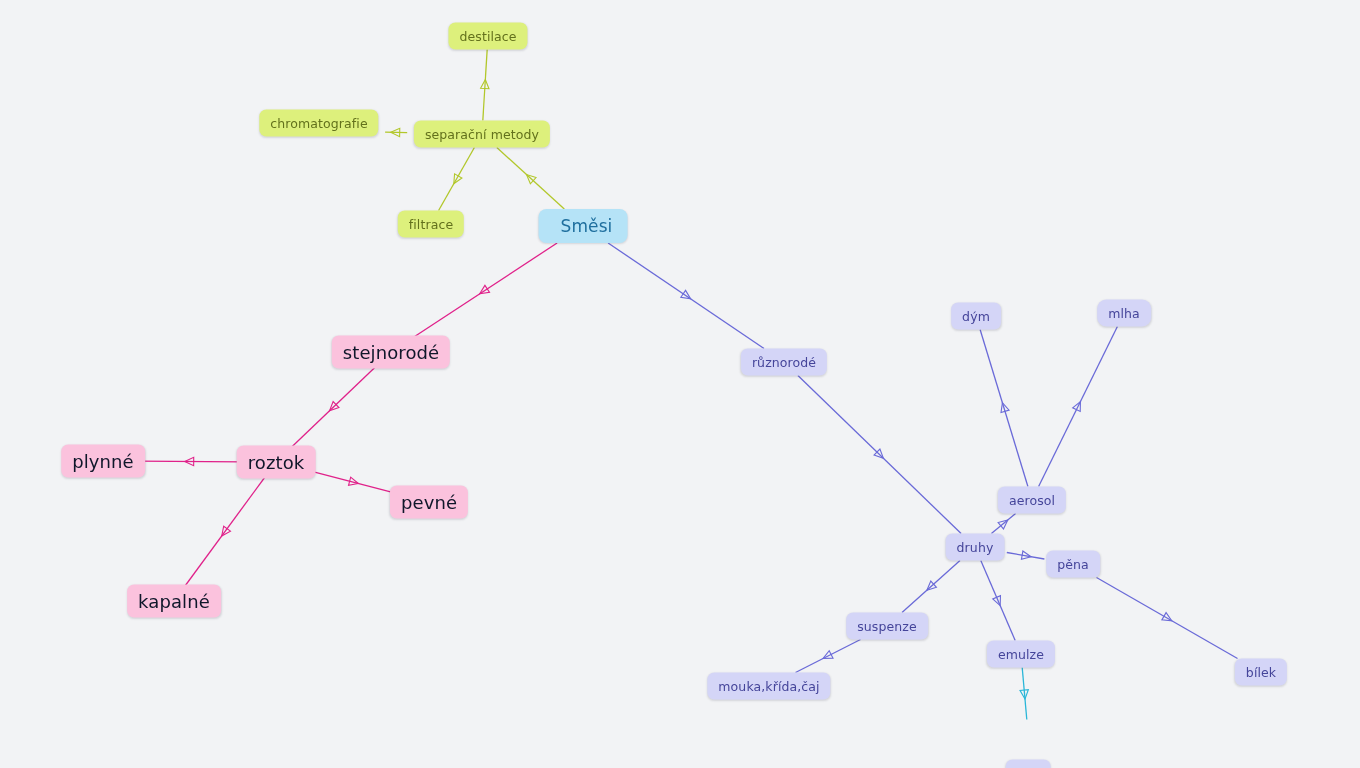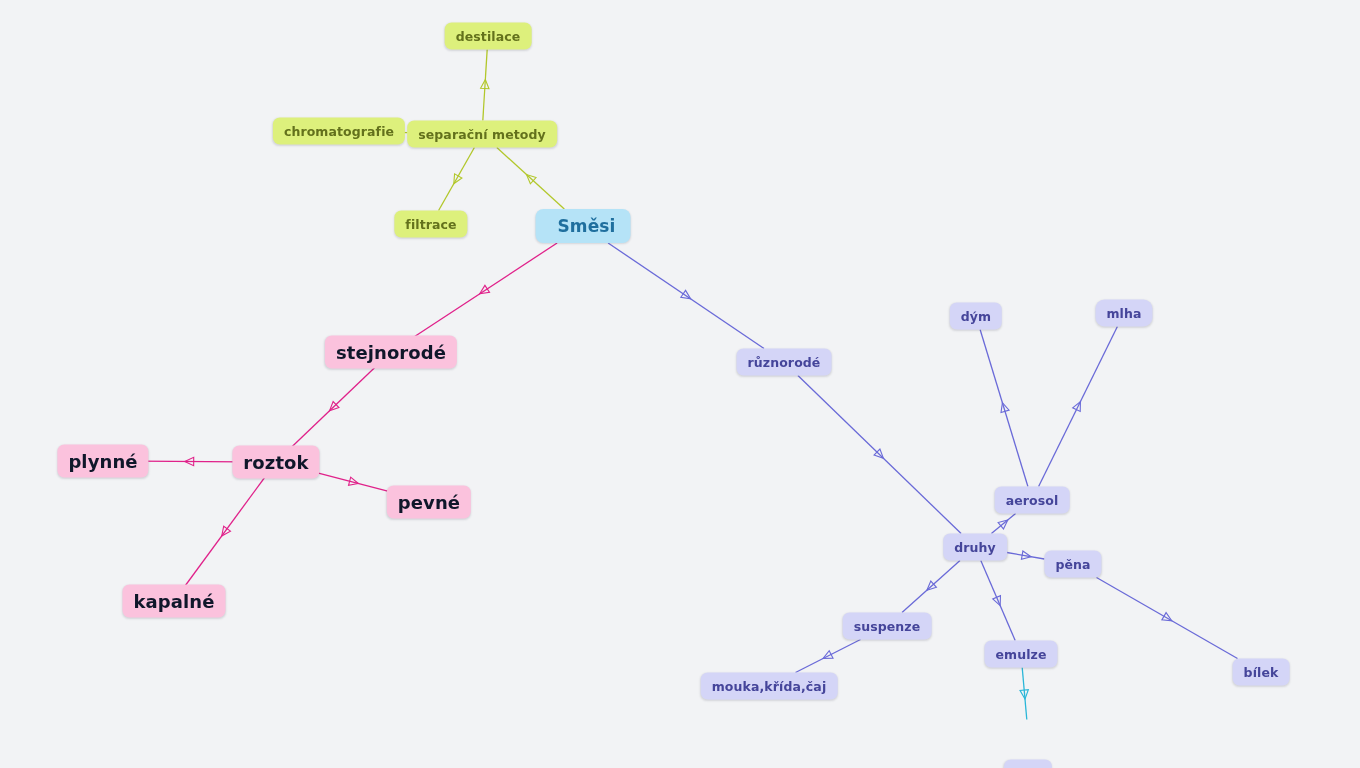--- a/index.html
+++ b/index.html
@@ -25,21 +25,21 @@
     left: 0; top: 0;
     width: 1360px;
     height: 768px;
     pointer-events: none;
   }
   .node {
     position: absolute;
     transform: translate(-50%, -50%);
     white-space: nowrap;
     border-radius: 7px;
-    font-weight: bold;
+    font-weight: normal;
     letter-spacing: 0.1px;
     box-shadow: 0 1px 2px rgba(60,60,80,0.16);
     display: flex;
     align-items: center;
     justify-content: center;
     box-sizing: border-box;
   }
   .node.green {
     background: #ddf07c;
     color: #63711c;
@@ -155,21 +155,21 @@
   <div id="node-layer">
       <div class="node center" style="left: 583px; top: 226px; padding-left: 22px;">
         <span>Směsi</span>
       </div>
       <div class="node green" style="left: 482px; top: 134px;">
         <span>separační metody</span>
       </div>
       <div class="node green" style="left: 488px; top: 36px;">
         <span>destilace</span>
       </div>
-      <div class="node green" style="left: 319px; top: 131px; margin-left: 20px;">
+      <div class="node green" style="left: 319px; top: 123px;">
         <span>chromatografie</span>
       </div>
       <div class="node green" style="left: 431px; top: 224px;">
         <span>filtrace</span>
       </div>
       <div class="node pink" style="left: 391px; top: 352px;">
         <span>stejnorodé</span>
       </div>
       <div class="node pink" style="left: 276px; top: 462px;">
         <span>roztok</span>

